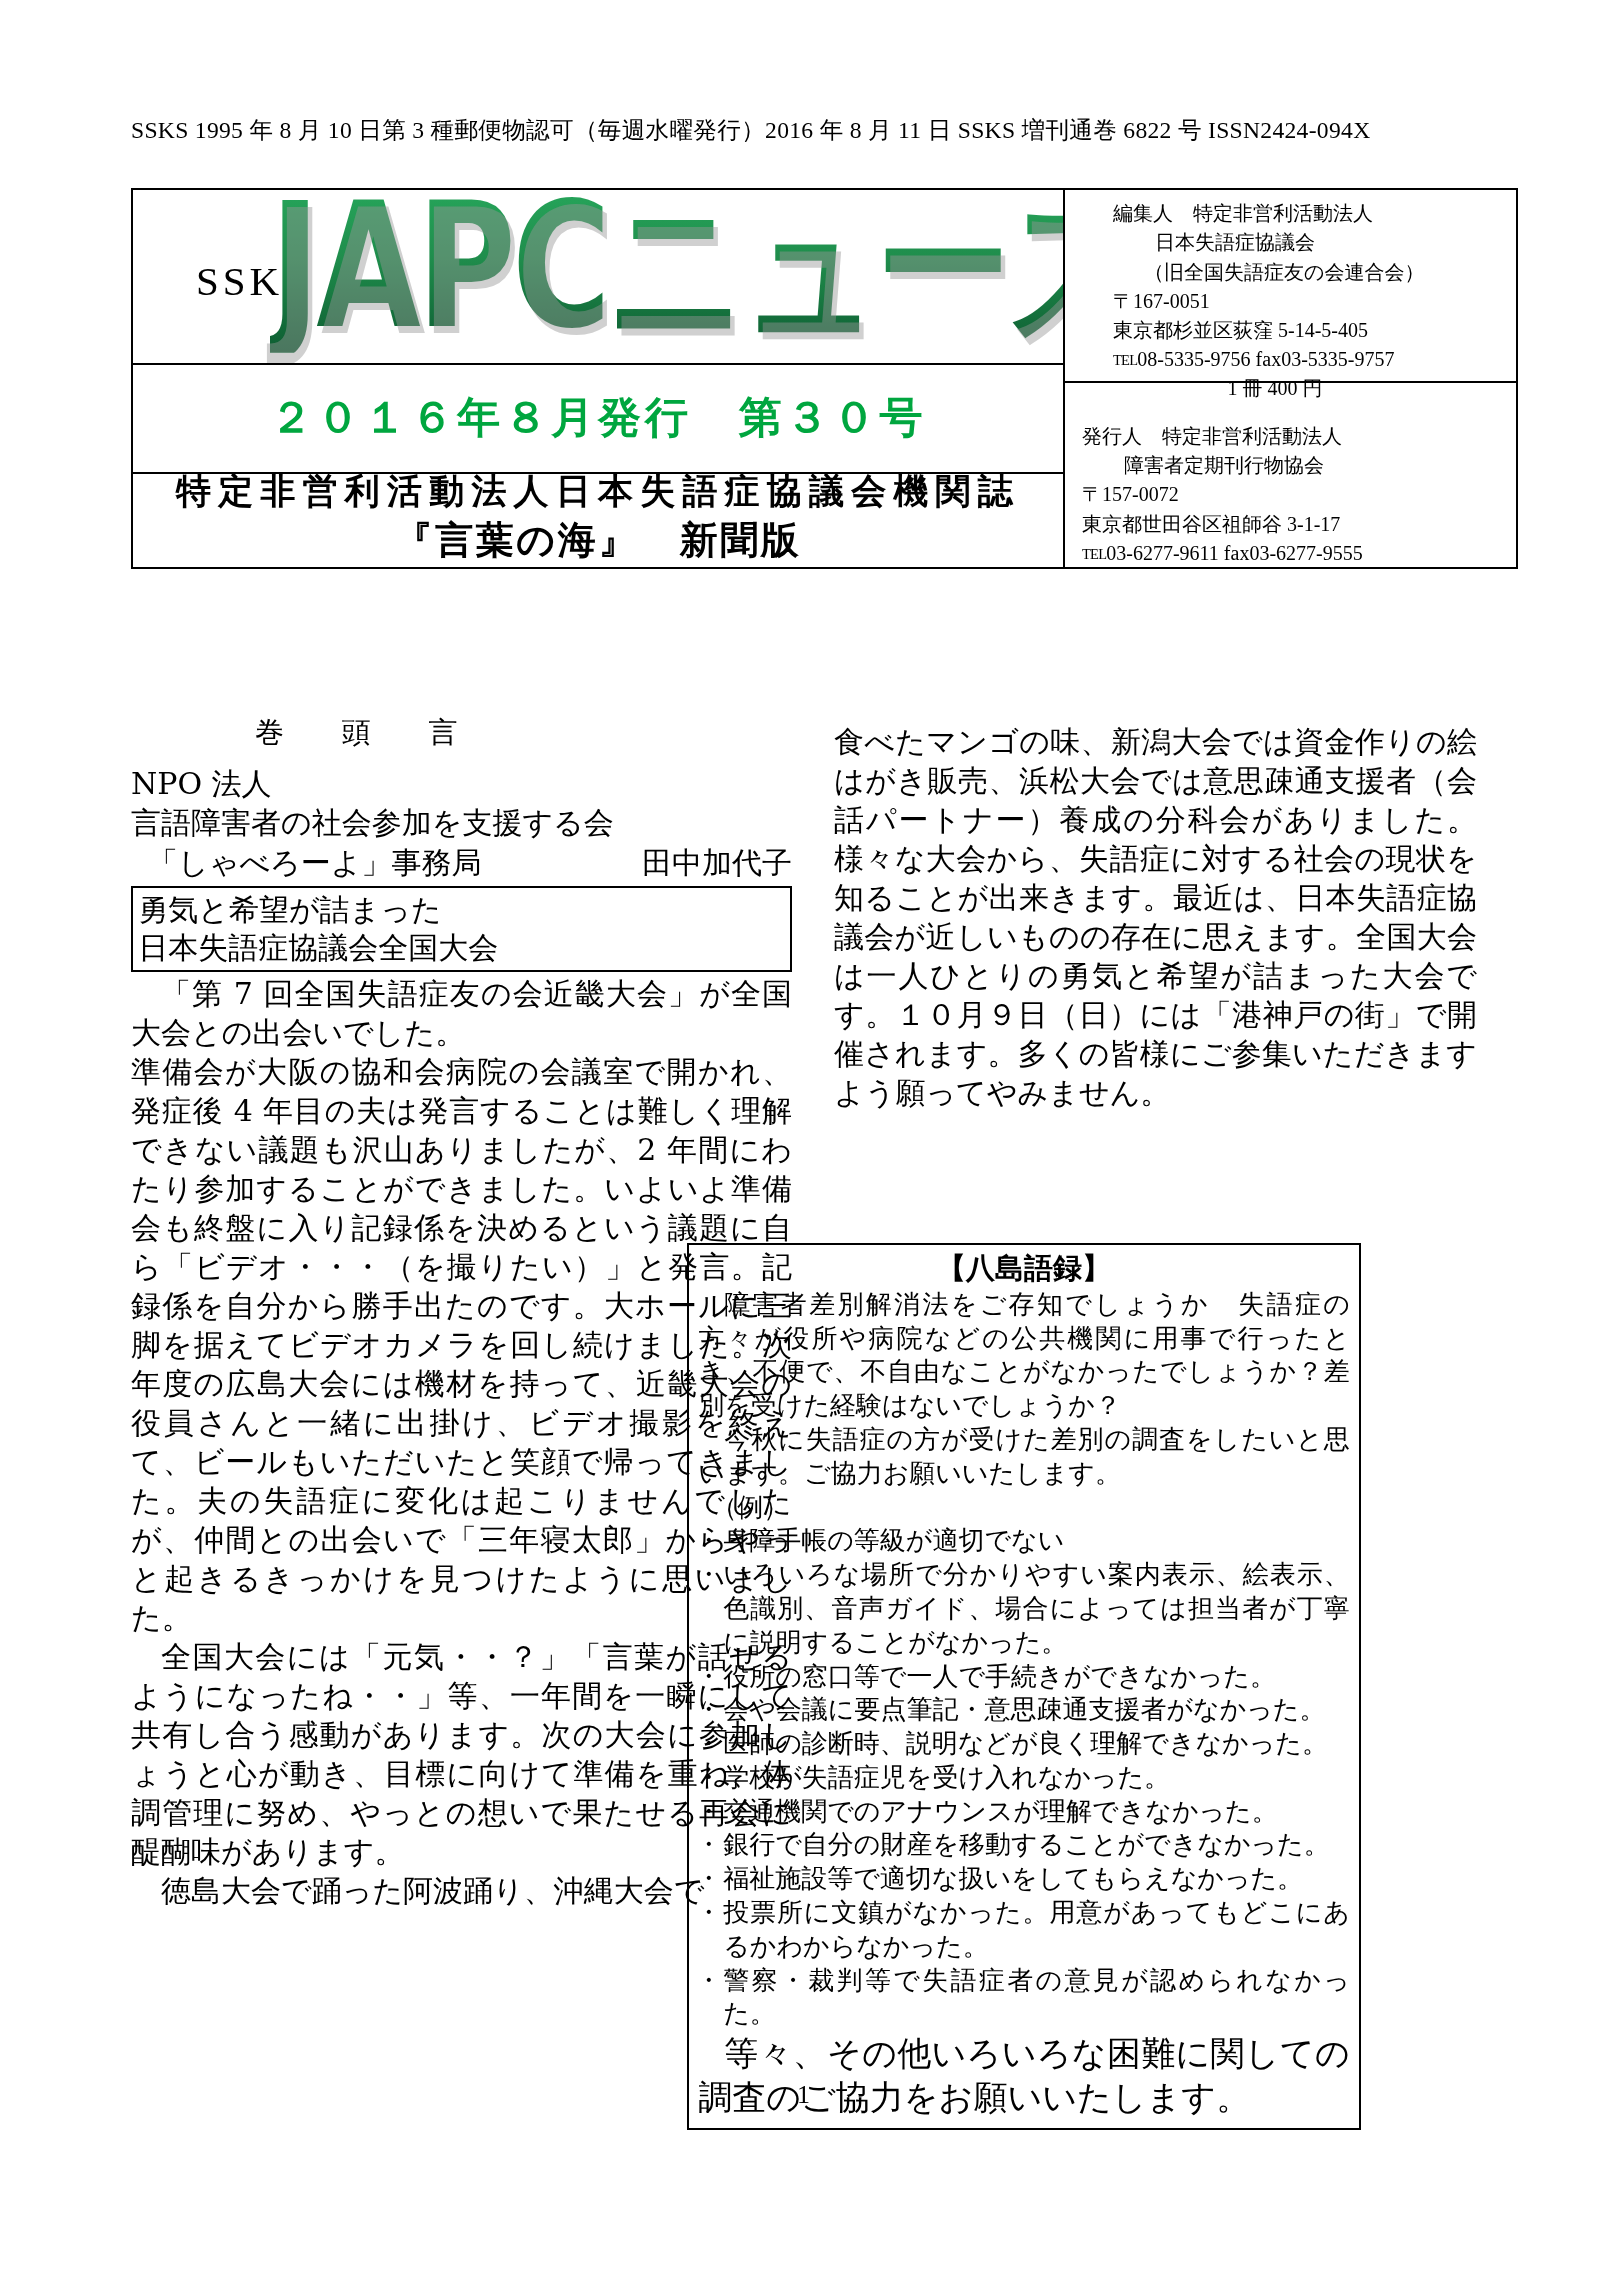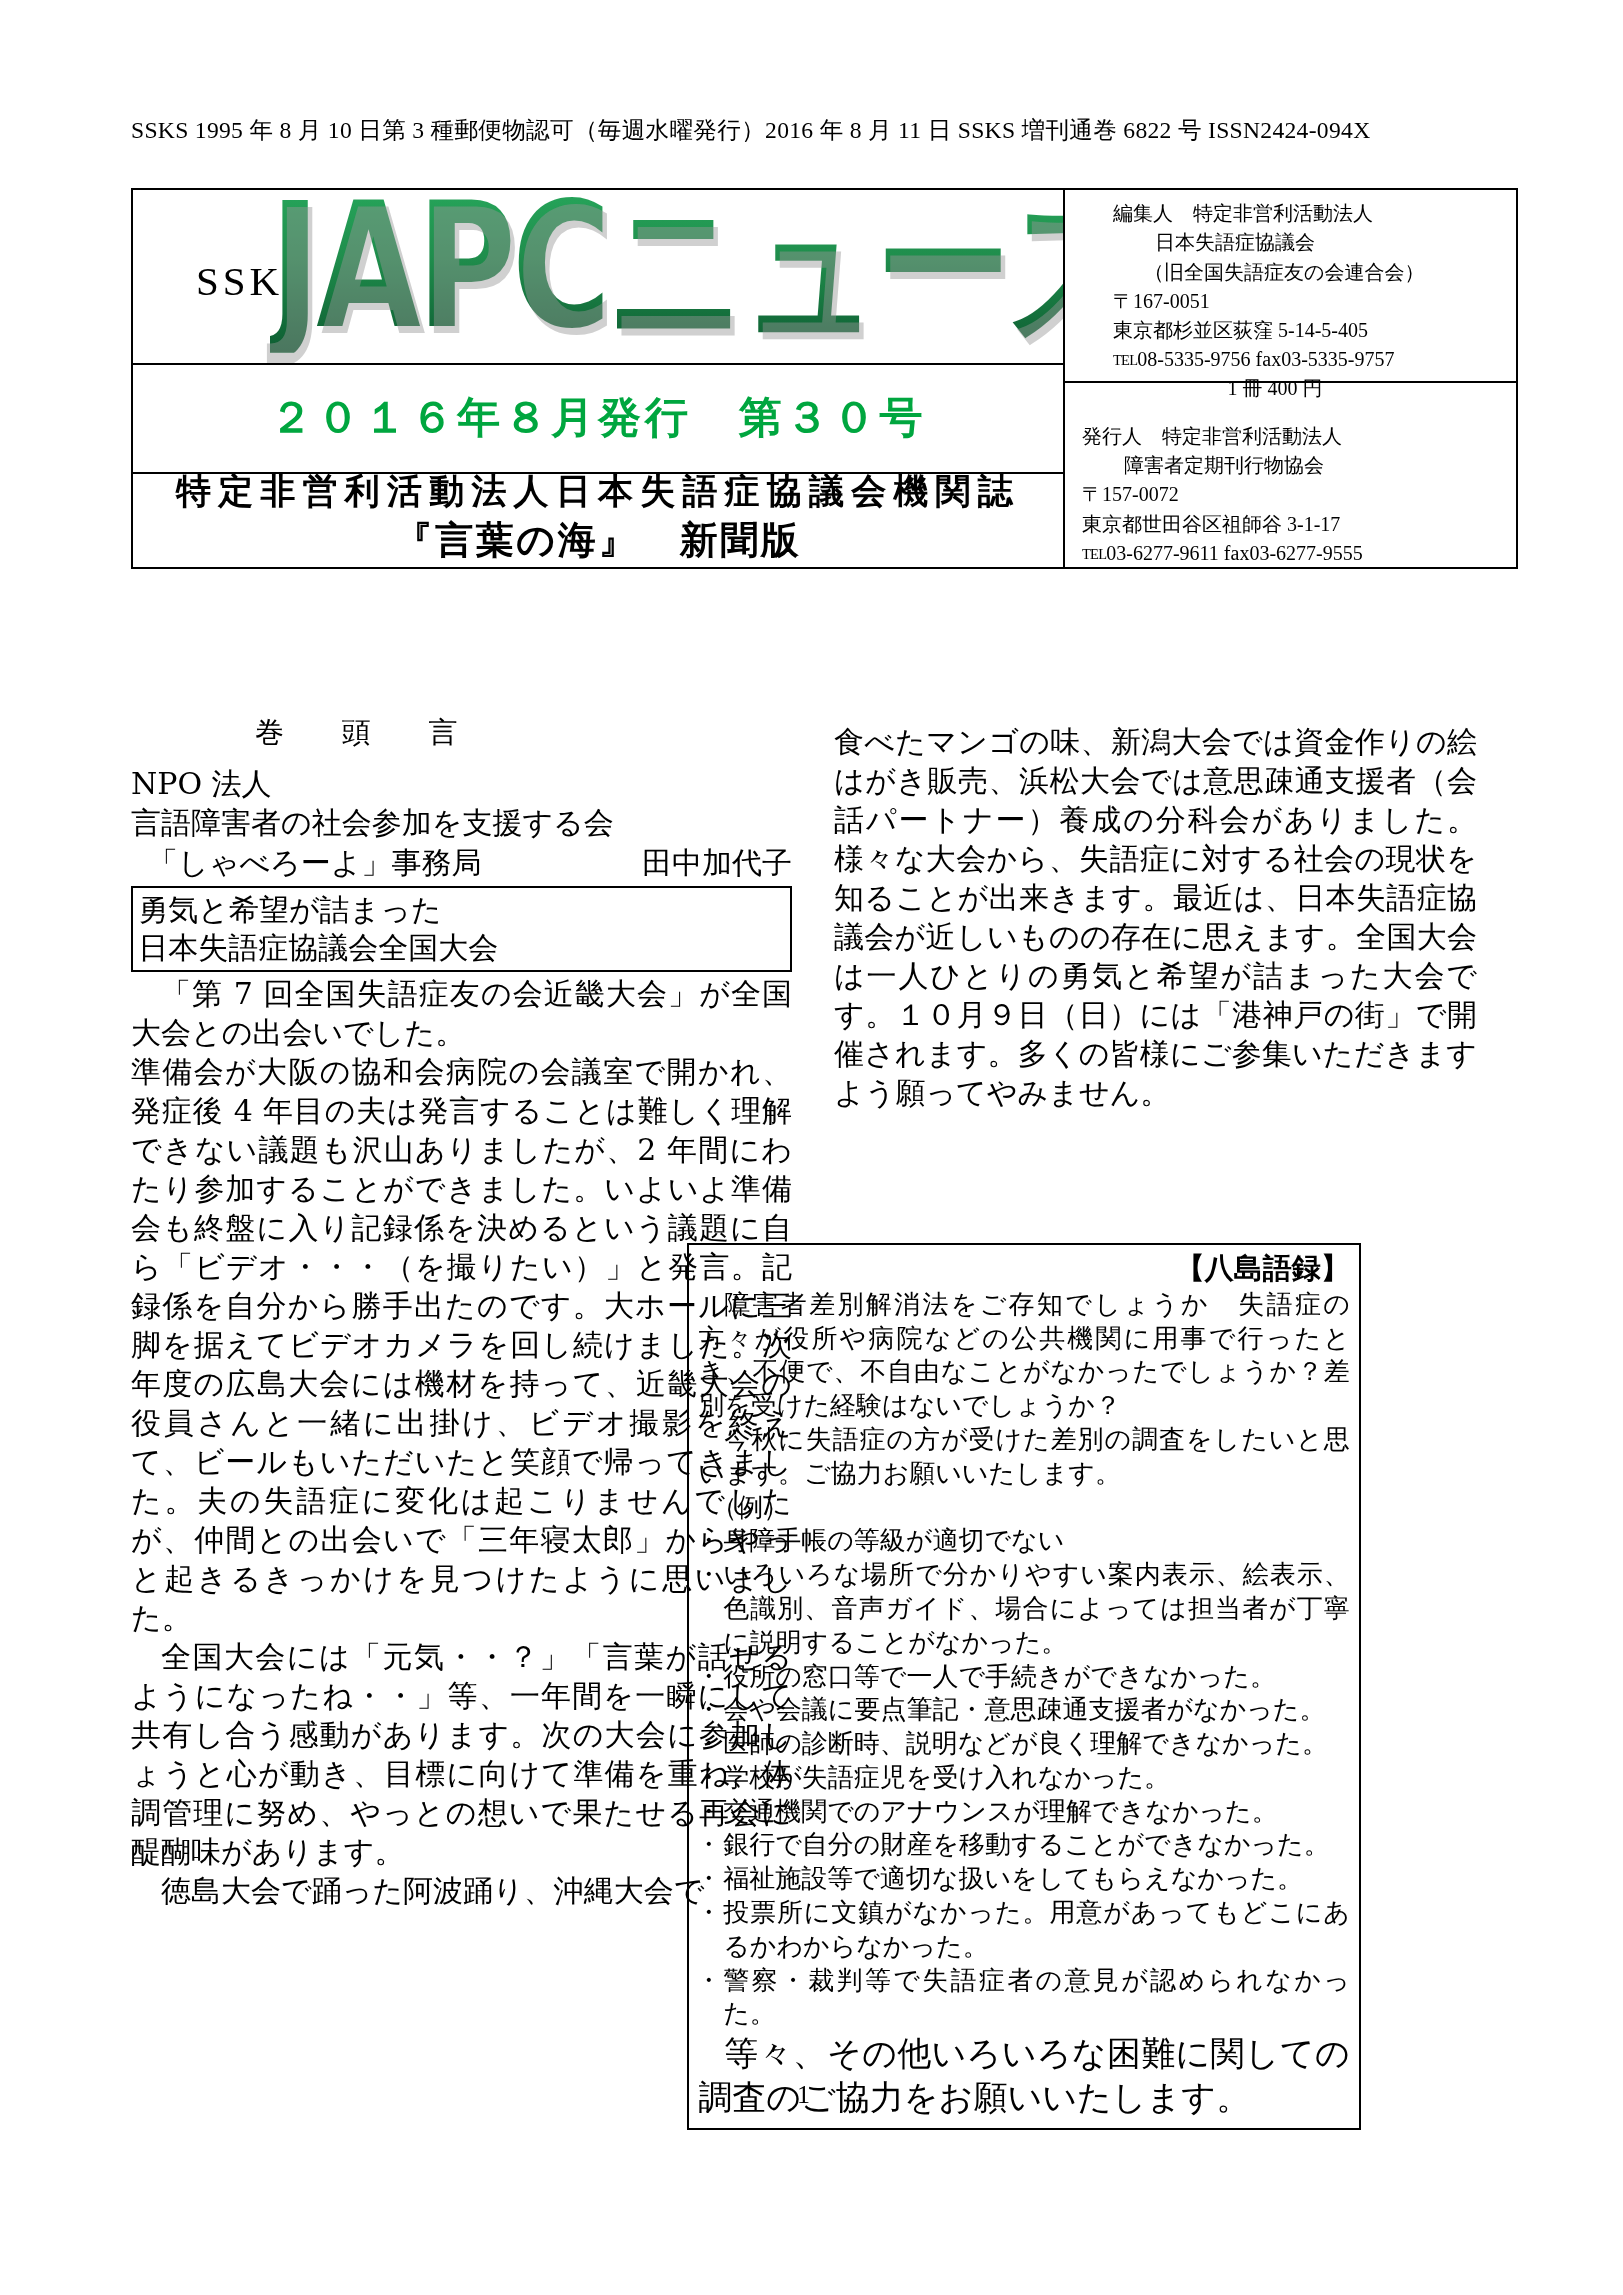--- a/index.html
+++ b/index.html
@@ -223,21 +223,21 @@
     left: 687px;
     top: 1243px;
     width: 674px;
     height: 887px;
     border: 2.6px solid #000;
     box-sizing: border-box;
     padding: 5.2px 9.2px 6.5px 9.2px;
     font-family: "DejaVu Serif", serif;
   }
   .quote-title {
-    text-align: right;
+    text-align: center;
     font-size: 29px;
     font-weight: bold;
     line-height: 1.25;
     margin-bottom: 1.3px;
   }
   .quote-para {
     font-size: 26px;
     line-height: 1.30;
     text-align: justify;
     text-justify: inter-character;

